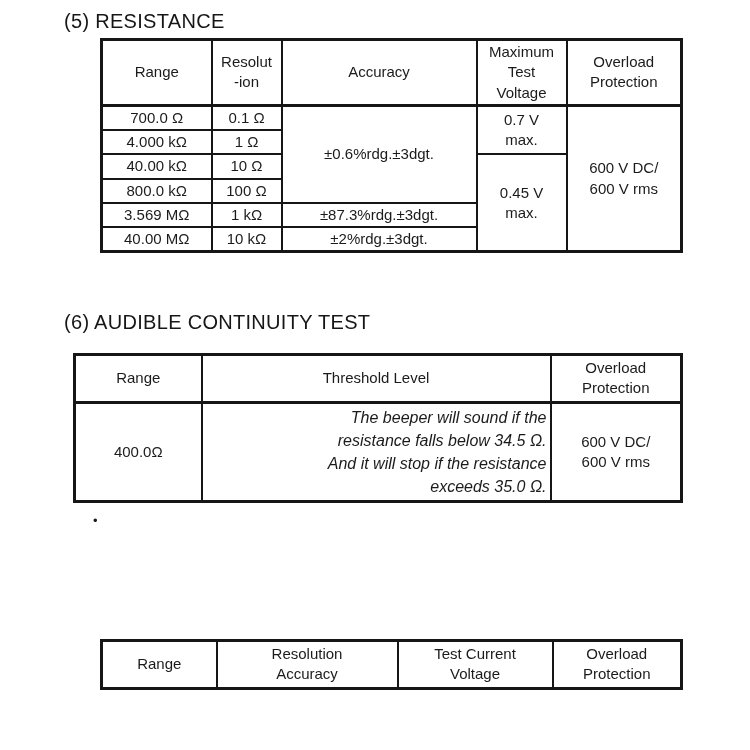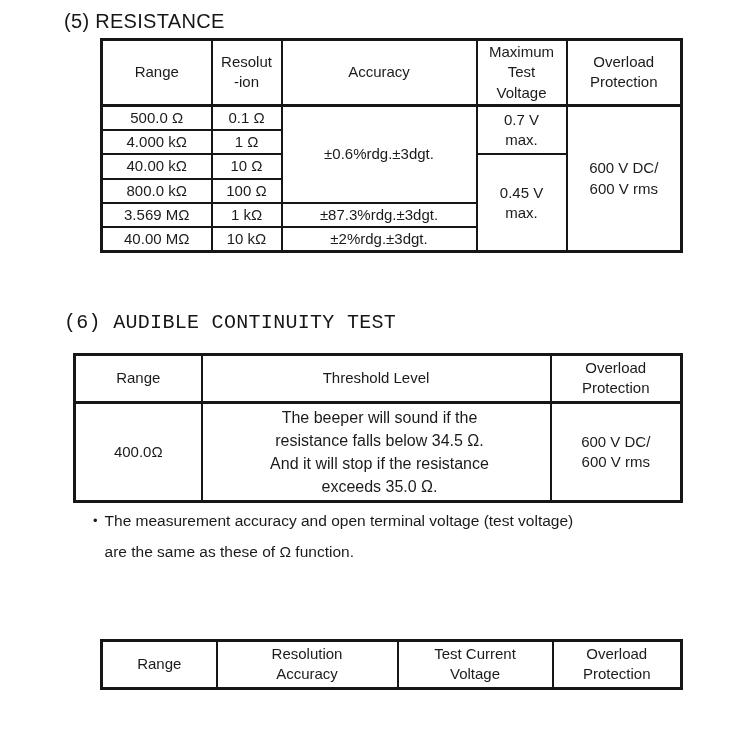--- a/index.html
+++ b/index.html
@@ -45,24 +45,25 @@
   #t-res { left: 100px; top: 38px; width: 580px; }
   #t-res tr.hdr { height: 62px; }
   #t-res tbody tr { height: 24px; }
   #t-res td { padding: 1px 2px; }
 
   
   #t-cont { left: 73px; top: 353px; width: 607px; }
   #t-cont tr.hdr { height: 40px; }
   #t-cont tbody tr { height: 92px; }
   #t-cont td.threshold {
-    text-align: center;
+    text-align: right;
     padding-left: 10px;
     font-size: 16px;
     line-height: 1.45;
+    font-style: italic;
   }
 
   
   #t-diode { left: 100px; top: 639px; width: 580px; }
   #t-diode tr.hdr { height: 38px; }
   #t-diode tbody tr { height: 44px; }
 
   .note {
     position: absolute;
     left: 93px;
@@ -104,21 +105,21 @@
         <td>Resolut
 -ion</td>
         <td>Accuracy</td>
         <td>Maximum
 Test
 Voltage</td>
         <td>Overload
 Protection</td>
       </tr>
       <tr>
-        <td>500.0 Ω</td>
+        <td>700.0 Ω</td>
         <td>0.1 Ω</td>
         <td rowspan="4">±0.6%rdg.±3dgt.</td>
         <td rowspan="2">0.7 V
 max.</td>
         <td rowspan="6">600 V DC/
 600 V rms</td>
       </tr>
       <tr>
         <td>4.000 kΩ</td>
         <td>1 Ω</td>
@@ -139,21 +140,21 @@
         <td>±87.3%rdg.±3dgt.</td>
       </tr>
       <tr>
         <td>40.00 MΩ</td>
         <td>10 kΩ</td>
         <td>±2%rdg.±3dgt.</td>
       </tr>
     </tbody>
   </table>
 
-  <div class="sec-title" style="left:64px; top:311px;font-family:Liberation Mono, monospace;">(6) AUDIBLE CONTINUITY TEST</div>
+  <div class="sec-title" style="left:64px; top:311px;">(6) AUDIBLE CONTINUITY TEST</div>
 
   <table class="spec" id="t-cont">
     <colgroup>
       <col style="width:127px">
         <col style="width:349px">
         <col style="width:131px">
     </colgroup>
     <tbody>
       <tr class="hdr">
         <td>Range</td>
@@ -168,22 +169,20 @@
 And it will stop if the resistance
 exceeds 35.0 Ω.</td>
         <td>600 V DC/
 600 V rms</td>
       </tr>
     </tbody>
   </table>
 
   <div class="note">
     <span class="bullet">•</span>
-    <span class="note-text">The measurement accuracy and open terminal voltage (test voltage)
-are the same as these of Ω function.</span>
   </div>
 
 
   <table class="spec" id="t-diode">
     <colgroup>
       <col style="width:115px">
         <col style="width:181px">
         <col style="width:155px">
         <col style="width:129px">
     </colgroup>

